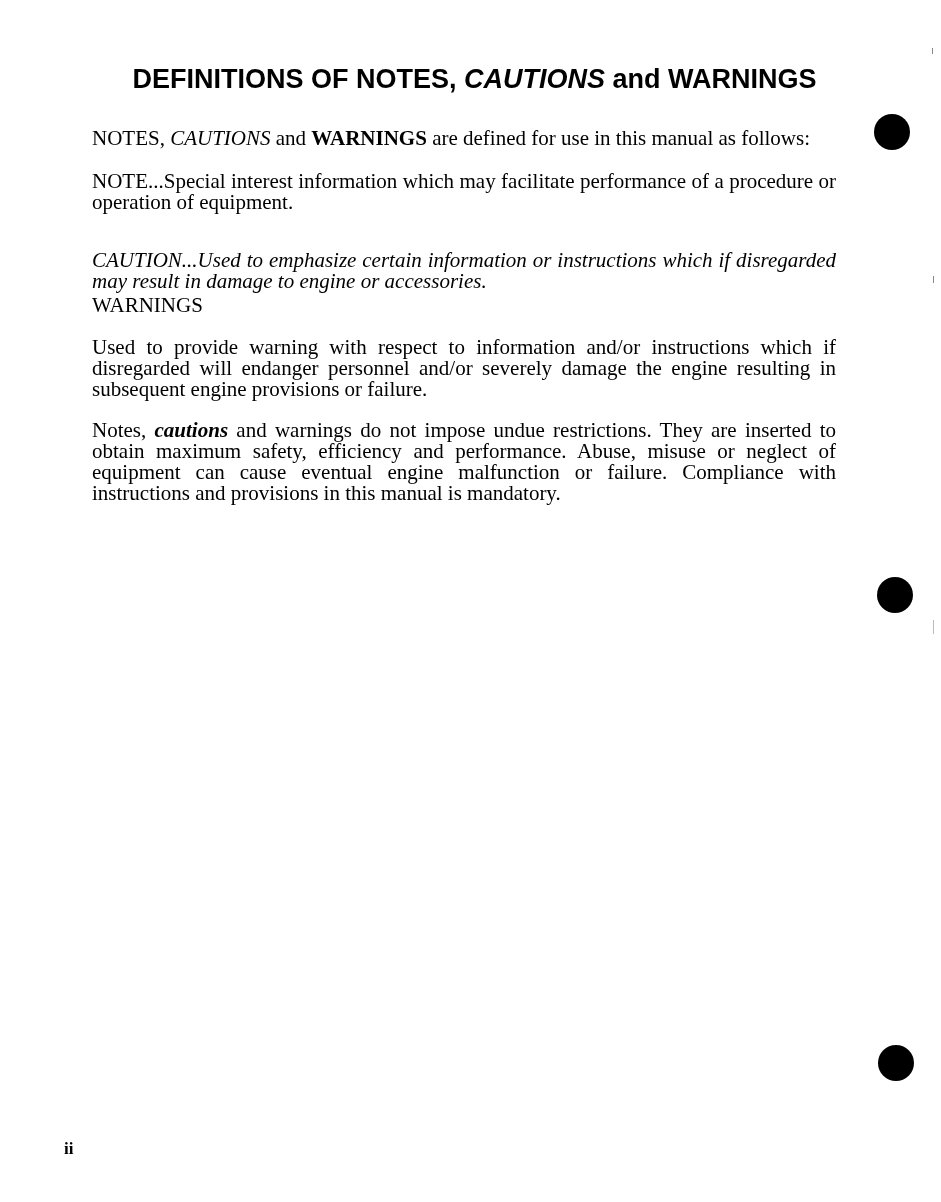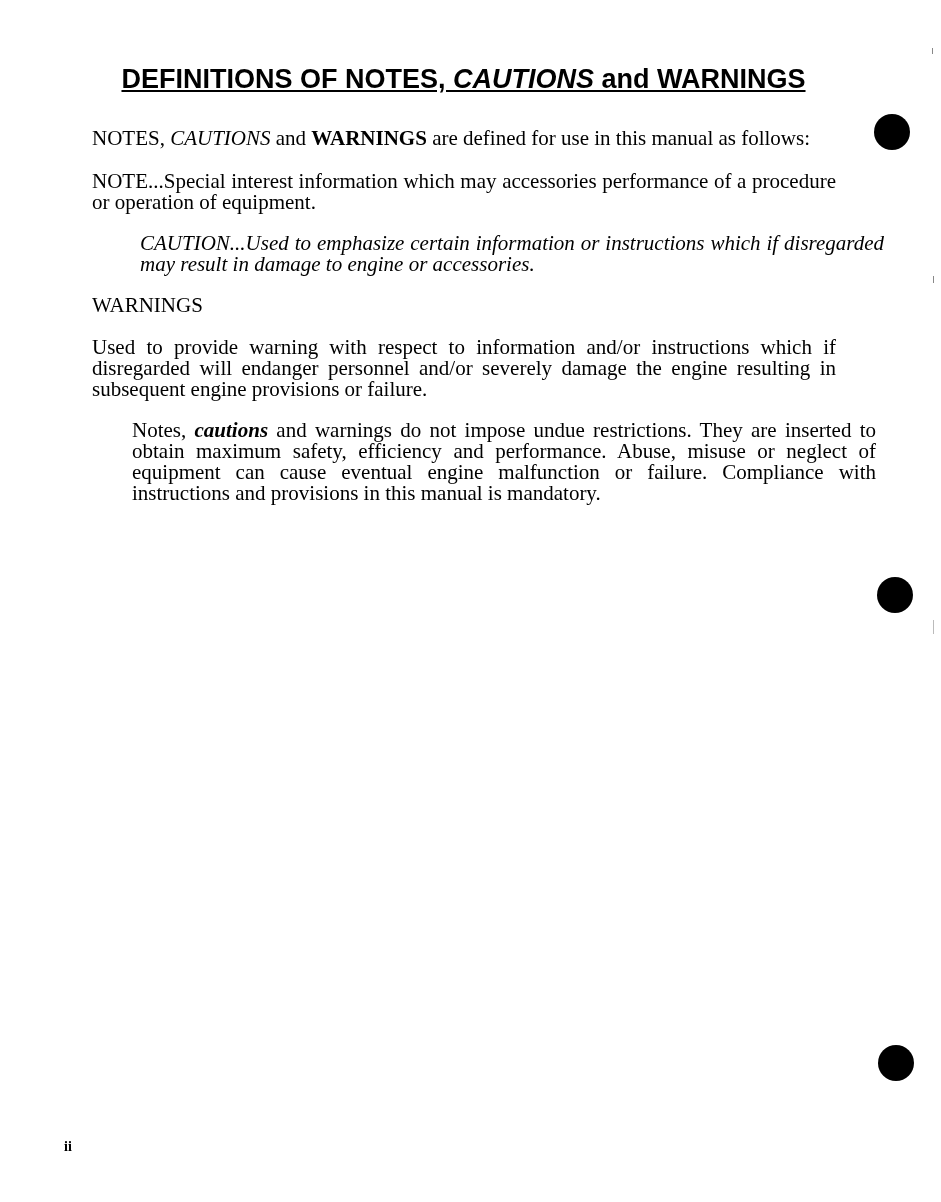--- a/index.html
+++ b/index.html
@@ -1,53 +1,53 @@
 <!DOCTYPE html>
 <html><head>
 <meta charset="utf-8">
 <style>
   html, body { margin: 0; padding: 0; background: #ffffff; }
   body { width: 941px; height: 1202px; position: relative; overflow: hidden; color: #000; }
   .title {
-    position: absolute; left: 0; top: 64px; width: 927px; text-align: center;
+    position: absolute; left: 11px; top: 64px; width: 927px; text-align: center;
     font-family: "Liberation Sans", sans-serif; font-weight: bold; font-size: 27px;
-    letter-spacing: 0px; white-space: nowrap; text-decoration: underline;
+    letter-spacing: 0px; white-space: nowrap;
   }
   .title i { font-style: italic; }
   .para {
     position: absolute; left: 92px; width: 744px;
     font-family: "Liberation Serif", serif; font-size: 21px; line-height: 21px;
     text-align: justify; margin: 0;
   }
   .para.italic { font-style: italic; }
   .punch {
     position: absolute; width: 36px; height: 36px; border-radius: 50%; background: #000;
   }
   .tick { position: absolute; width: 1px; background: #888; }
   .page-num {
     position: absolute; left: 64px; top: 1139px;
-    font-family: "Liberation Serif", serif; font-size: 14px; font-weight: bold;
+    font-family: "Liberation Serif", serif; font-size: 17px; font-weight: bold;
   }
 </style>
 </head>
 <body>
 
 <div class="title"><span>DEFINITIONS OF NOTES, </span><i>CAUTIONS</i><span> and WARNINGS</span></div>
 
 <p class="para" style="top:128px;"><span>NOTES, </span><i>CAUTIONS</i><span> and </span><b>WARNINGS</b><span> are defined for use in this manual as follows:</span></p>
 
-<p class="para" style="top:171px;">NOTE...Special interest information which may accessories performance of a procedure or operation of equipment.</p>
+<p class="para" style="top:171px;">NOTE...Special interest information which may facilitate performance of a procedure or operation of equipment.</p>
 
-<p class="para italic" style="top:233px;margin-left:48px;">CAUTION...Used to emphasize certain information or instructions which if disregarded may result in damage to engine or accessories.</p>
+<p class="para italic" style="top:250px;">CAUTION...Used to emphasize certain information or instructions which if disregarded may result in damage to engine or accessories.</p>
 
 <p class="para" style="top:295px;">WARNINGS</p>
 
 <p class="para" style="top:337px;">Used to provide warning with respect to information and/or instructions which if disregarded will endanger personnel and/or severely damage the engine resulting in subsequent engine provisions or failure.</p>
 
-<p class="para" style="top:420px;margin-left:40px;"><span>Notes, </span><b><i>cautions</i></b><span> and warnings do not impose undue restrictions. They are inserted to obtain maximum safety, efficiency and performance. Abuse, misuse or neglect of equipment can cause eventual engine malfunction or failure. Compliance with instructions and provisions in this manual is mandatory.</span></p>
+<p class="para" style="top:420px;"><span>Notes, </span><b><i>cautions</i></b><span> and warnings do not impose undue restrictions. They are inserted to obtain maximum safety, efficiency and performance. Abuse, misuse or neglect of equipment can cause eventual engine malfunction or failure. Compliance with instructions and provisions in this manual is mandatory.</span></p>
 
 <div class="punch" style="left:874px; top:114px;"></div>
 <div class="punch" style="left:877px; top:577px;"></div>
 <div class="punch" style="left:878px; top:1045px;"></div>
 
 <div class="tick" style="left:932px; top:48px; height:6px;"></div>
 <div class="tick" style="left:933px; top:276px; height:7px;"></div>
 <div class="tick" style="left:933px; top:620px; height:14px; background:#bbb;"></div>
 
 <div class="page-num">ii</div>

